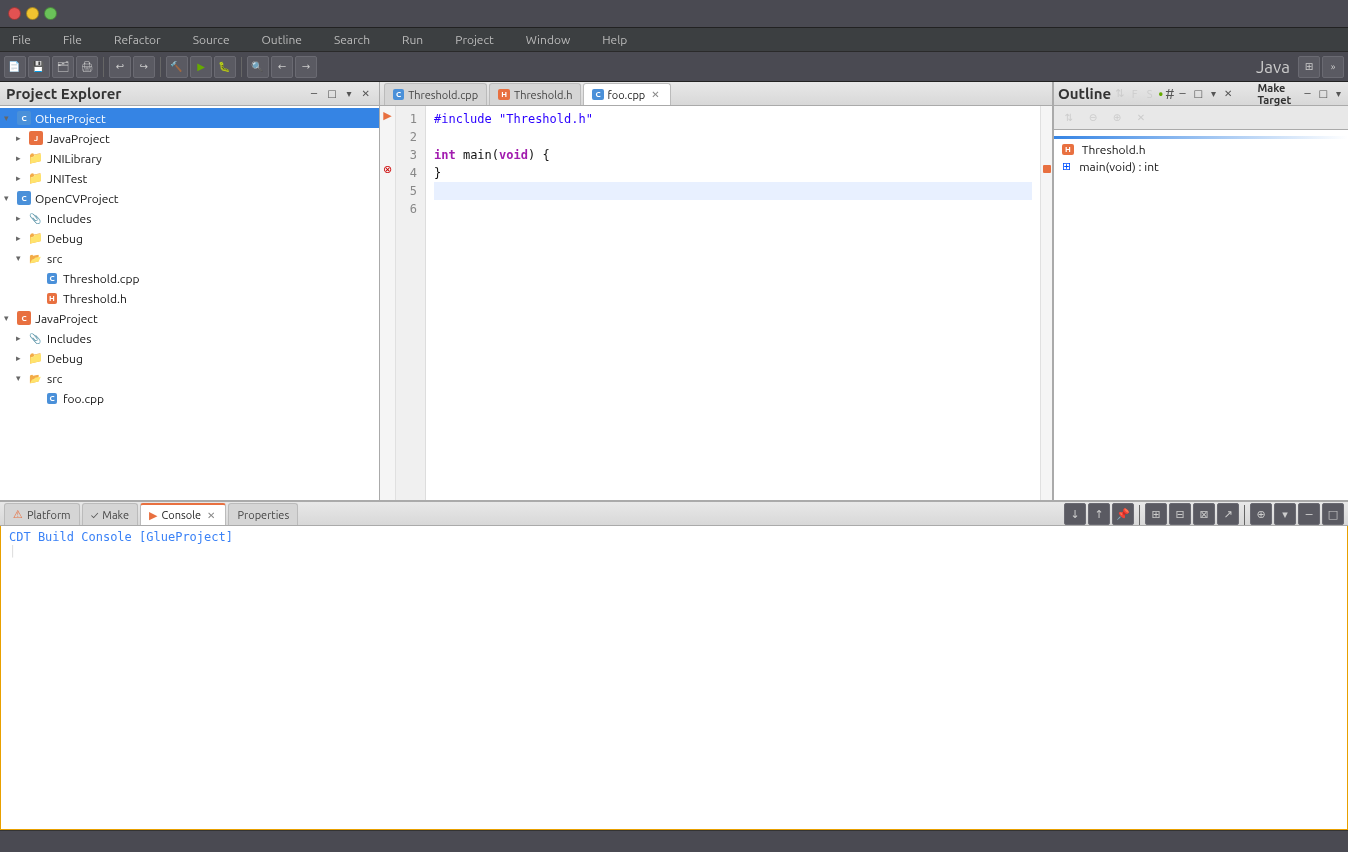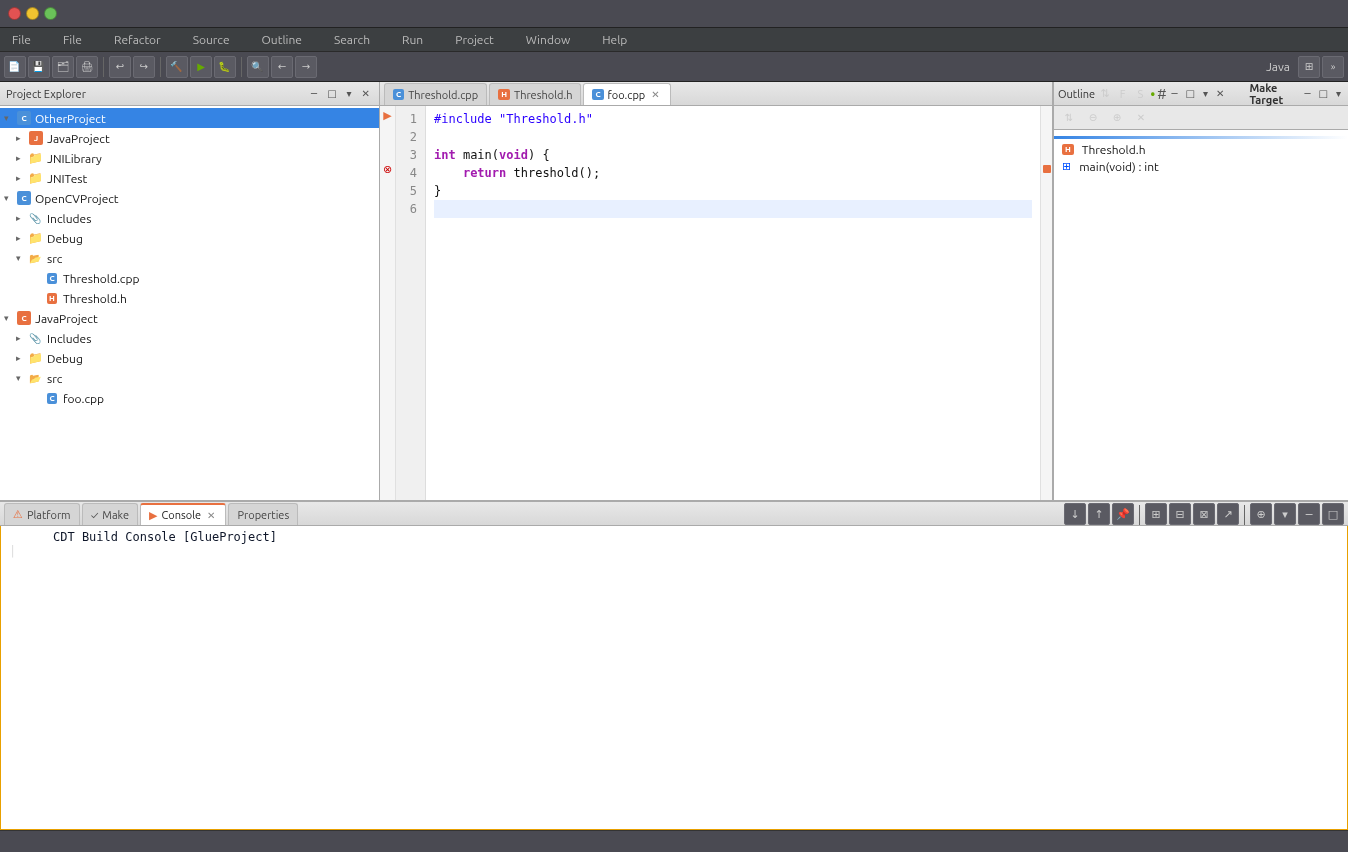--- a/index.html
+++ b/index.html
@@ -53,42 +53,42 @@
     .tb-btn {
       width: 22px; height: 22px;
       background: #5a5a62;
       border: 1px solid #6a6a72;
       border-radius: 2px;
       cursor: pointer;
       display: flex; align-items: center; justify-content: center;
       font-size: 10px; color: #ccc;
     }
     .tb-sep { width: 1px; height: 20px; background: #666; margin: 0 3px; }
-    .tb-java { color: #ccc; font-size: 12px; padding: 2px 6px; }
+    .tb-java { color: #ccc; font-size: 17px; padding: 2px 6px; }
 
     
     .project-explorer {
       width: 380px;
       background: #f5f5f5;
       border-right: 1px solid #aaa;
       display: flex;
       flex-direction: column;
       color: #111;
       overflow: hidden;
     }
     .panel-header {
       background: linear-gradient(to bottom, #e8e8e8, #d8d8d8);
       height: 24px;
       display: flex;
       align-items: center;
       padding: 0 6px;
       border-bottom: 1px solid #aaa;
       gap: 4px;
     }
-    .panel-title { font-size: 11px; font-weight: normal; color: #333; flex: 1; }
+    .panel-title { font-size: 15px; font-weight: bold; color: #333; flex: 1; }
     .panel-btn { font-size: 10px; color: #555; cursor: pointer; padding: 1px 3px; }
 
     .tree-area {
       flex: 1;
       overflow-y: auto;
       overflow-x: hidden;
       background: #fff;
       padding: 2px 0;
     }
     .tree-item {
@@ -273,21 +273,21 @@
     .console-area {
       flex: 1;
       background: #fff;
       padding: 4px 8px;
       font-family: 'DejaVu Sans Mono', monospace;
       font-size: 12px;
       overflow: auto;
       border: 1px solid #e8a000;
       border-top: none;
     }
-    .console-header { color: #0f172a; margin-left: 44px; }
+    .console-header { color: #3b82f6; }
 
     
     .status-bar {
       background: #4a4a52;
       height: 22px;
       display: flex;
       align-items: center;
       padding: 0 8px;
       font-size: 11px;
       color: #bbb;
@@ -524,21 +524,20 @@
             <div>3</div>
             <div>4</div>
             <div>5</div>
             <div>6</div>
           </div>
 
           <div class="code-area">
             <div class="code-line"><span class="inc">#include "Threshold.h"</span></div>
             <div class="code-line"></div>
             <div class="code-line"><span class="kw">int</span> <span>main(</span><span class="kw">void</span><span>) {</span></div>
-            <div class="code-line">    <span class="kw">return</span> <span class="squiggle-red">threshold();</span></div>
             <div class="code-line">}</div>
             <div class="code-line" style="background:#e8f0ff;"></div>
           </div>
 
           <div class="editor-right-margin">
             <div style="height:18px;"></div>
             <div style="height:18px;"></div>
             <div style="height:18px;"></div>
             <div style="height:18px; display:flex; align-items:center; justify-content:center;">
               <div style="width:8px;height:8px;background:#e87040;border-radius:1px;"></div>

